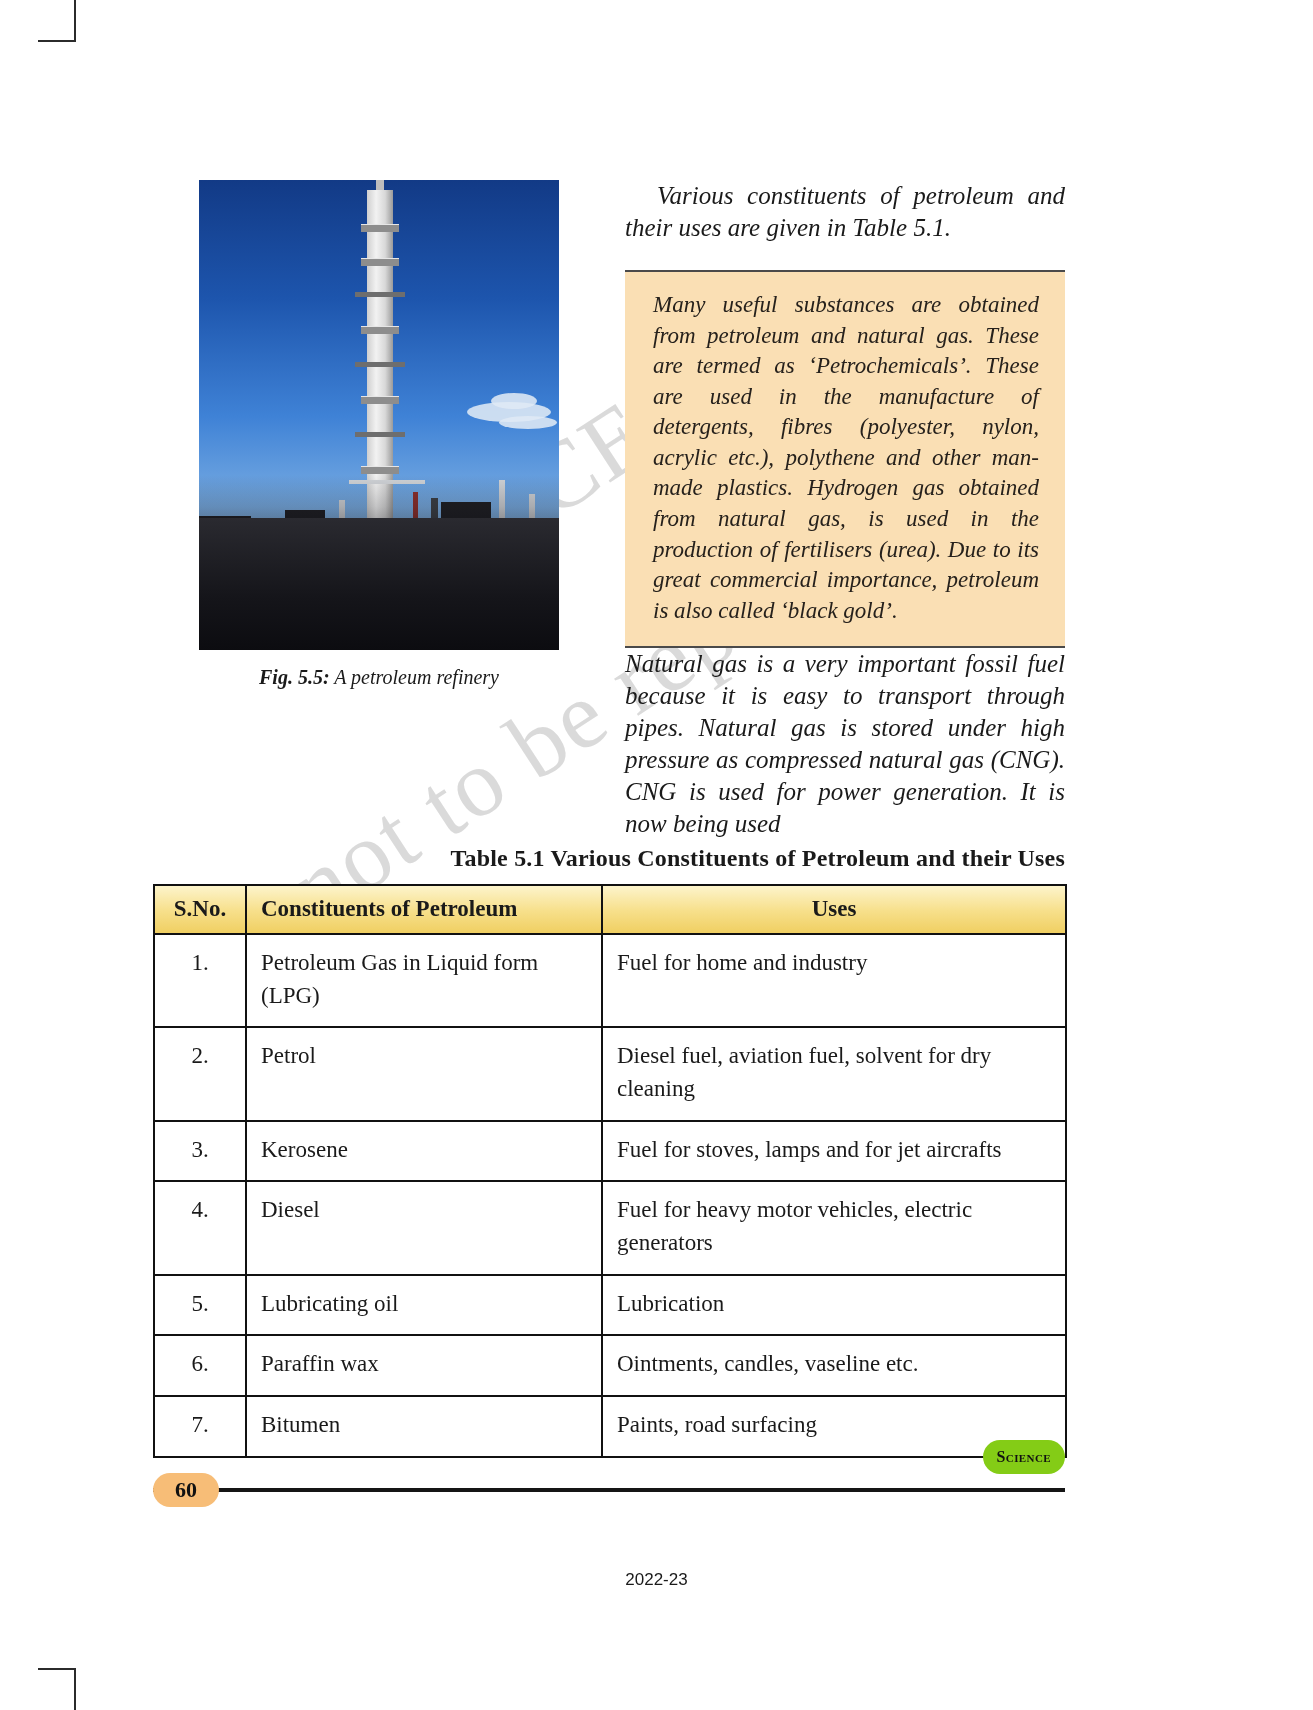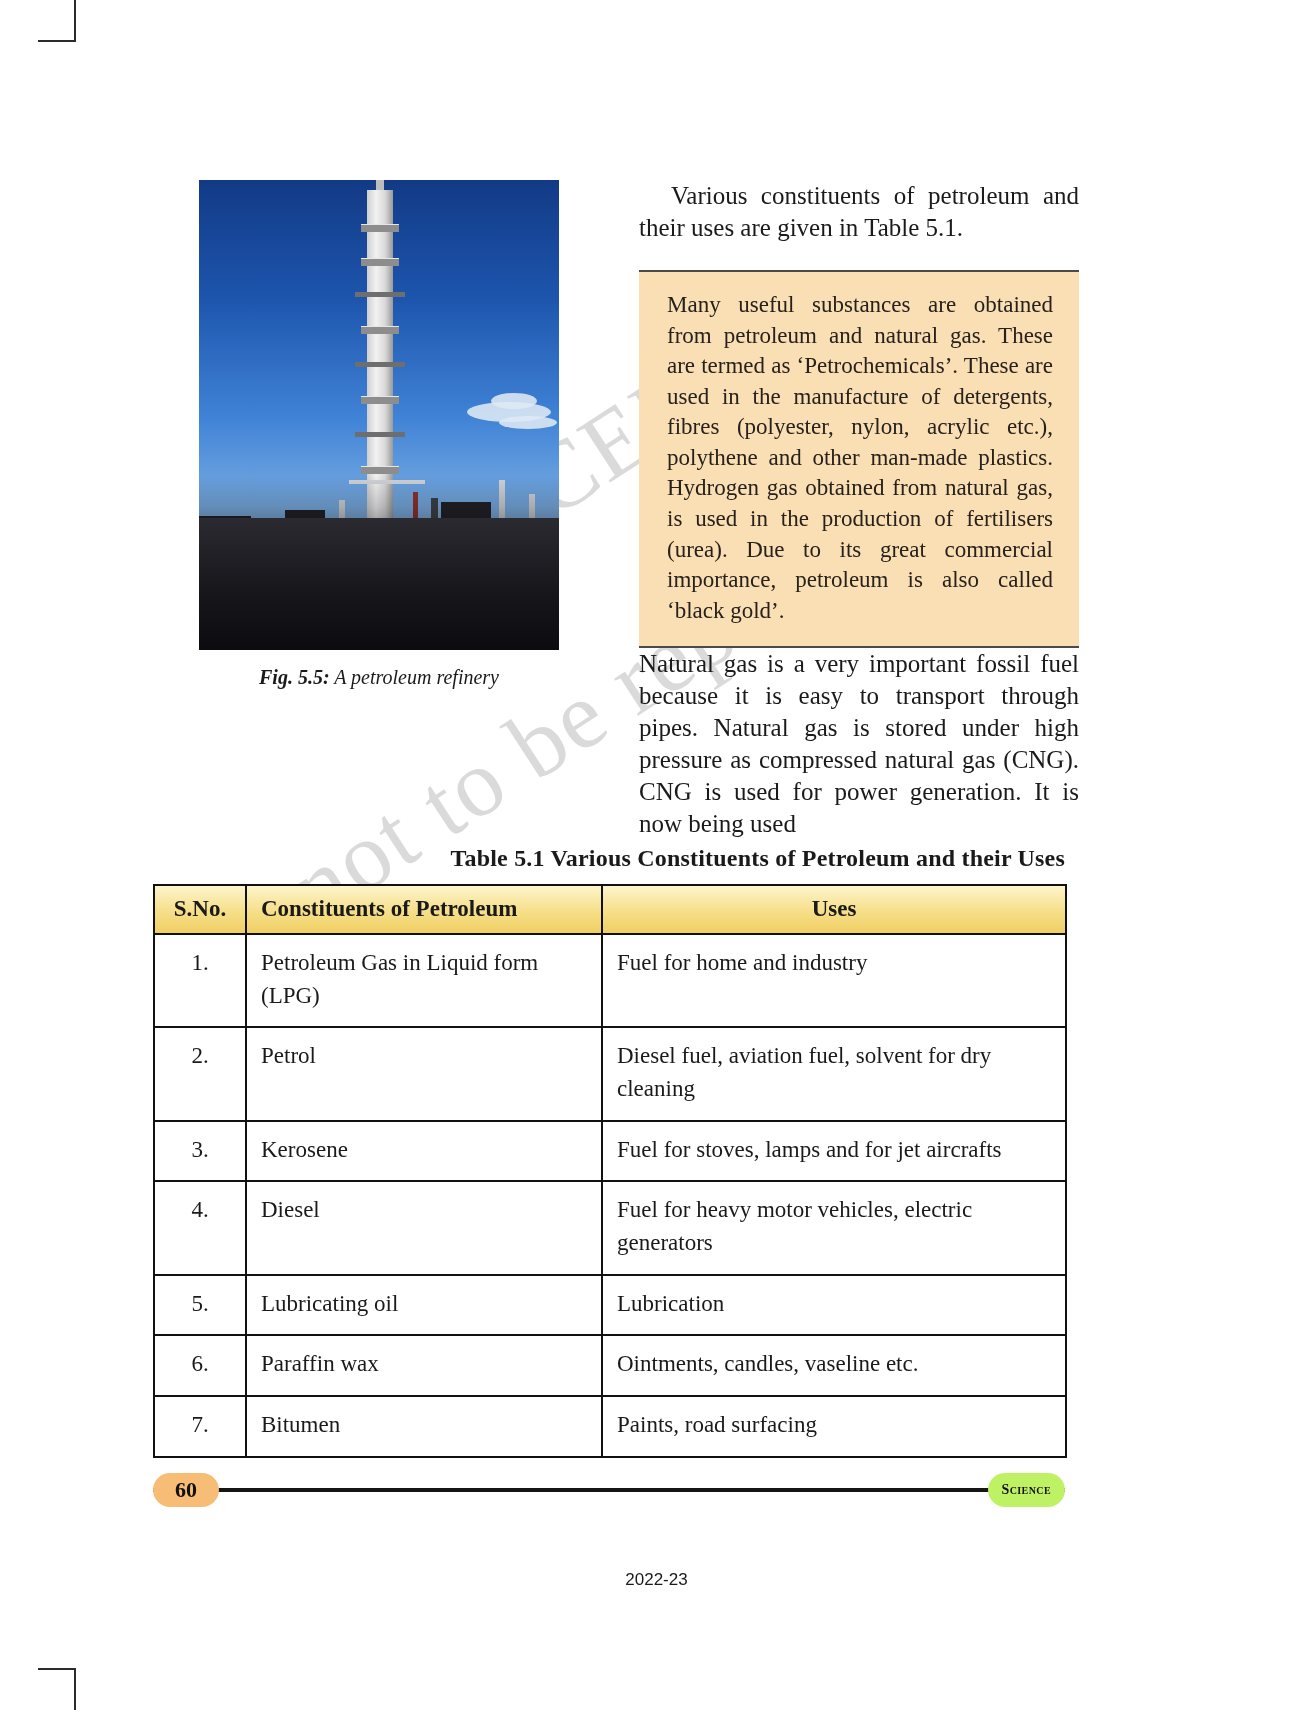--- a/index.html
+++ b/index.html
@@ -68,23 +68,24 @@
   }
 
   .col-left {
     position: absolute;
     left: 153px;
     top: 180px;
     width: 452px;
   }
   .col-right {
     position: absolute;
-    left: 639px;
+    left: 625px;
     top: 180px;
     width: 440px;
+    font-style: italic;
   }
 
   
   .figure-box {
     width: 360px;
     height: 470px;
     margin: 0 auto;
     position: relative;
     overflow: hidden;
     background: #0a1a3c;
@@ -280,29 +281,29 @@
     justify-content: center;
     font-weight: bold;
     font-size: 22px;
     color: #111;
     padding: 0 8px;
     font-family: "Liberation Serif", serif;
   }
   .subject-badge {
     position: absolute;
     right: 248px;
-    top: 1473px;
+    top: 1440px;
     height: 34px;
-    background: #bef264;
+    background: #84cc16;
     border-radius: 17px;
     display: flex;
     align-items: center;
     justify-content: center;
     font-weight: bold;
-    font-size: 14px;
+    font-size: 16px;
     color: #111;
     padding: 0 14px;
     font-variant: small-caps;
     letter-spacing: .4px;
     font-family: "Liberation Serif", serif;
   }
   .year-line {
     position: absolute;
     left: 0;
     top: 1570px;

